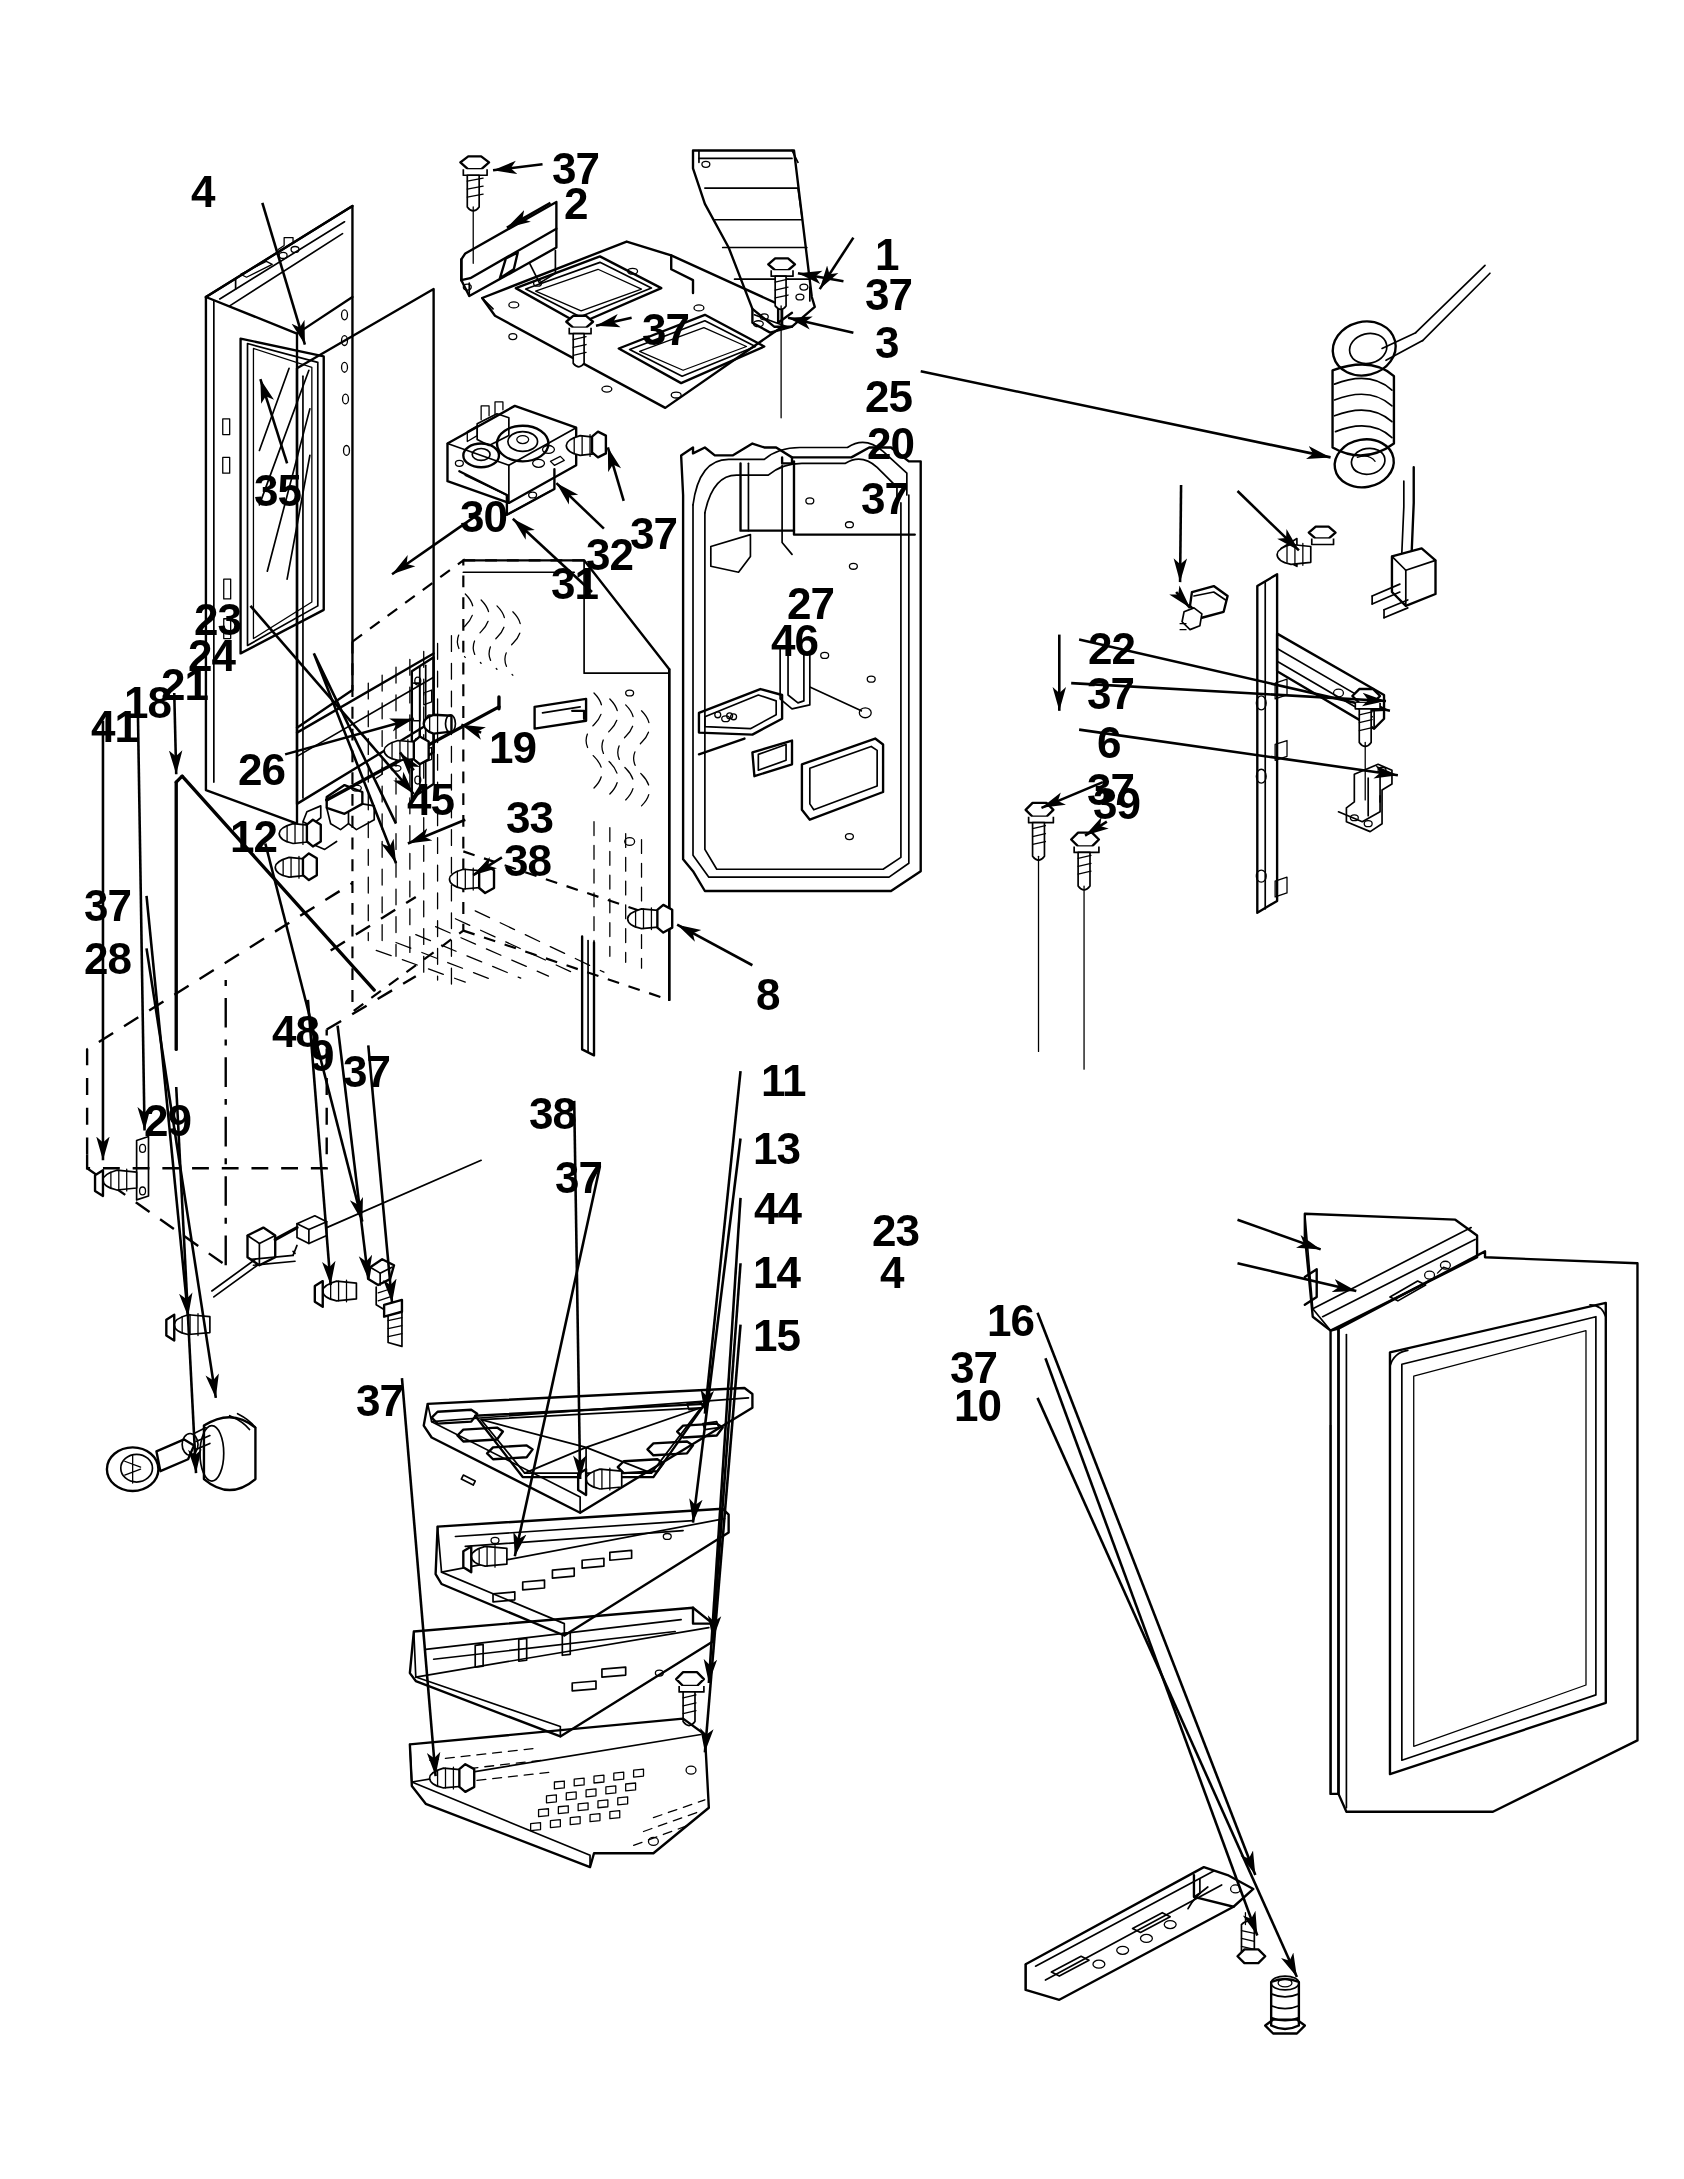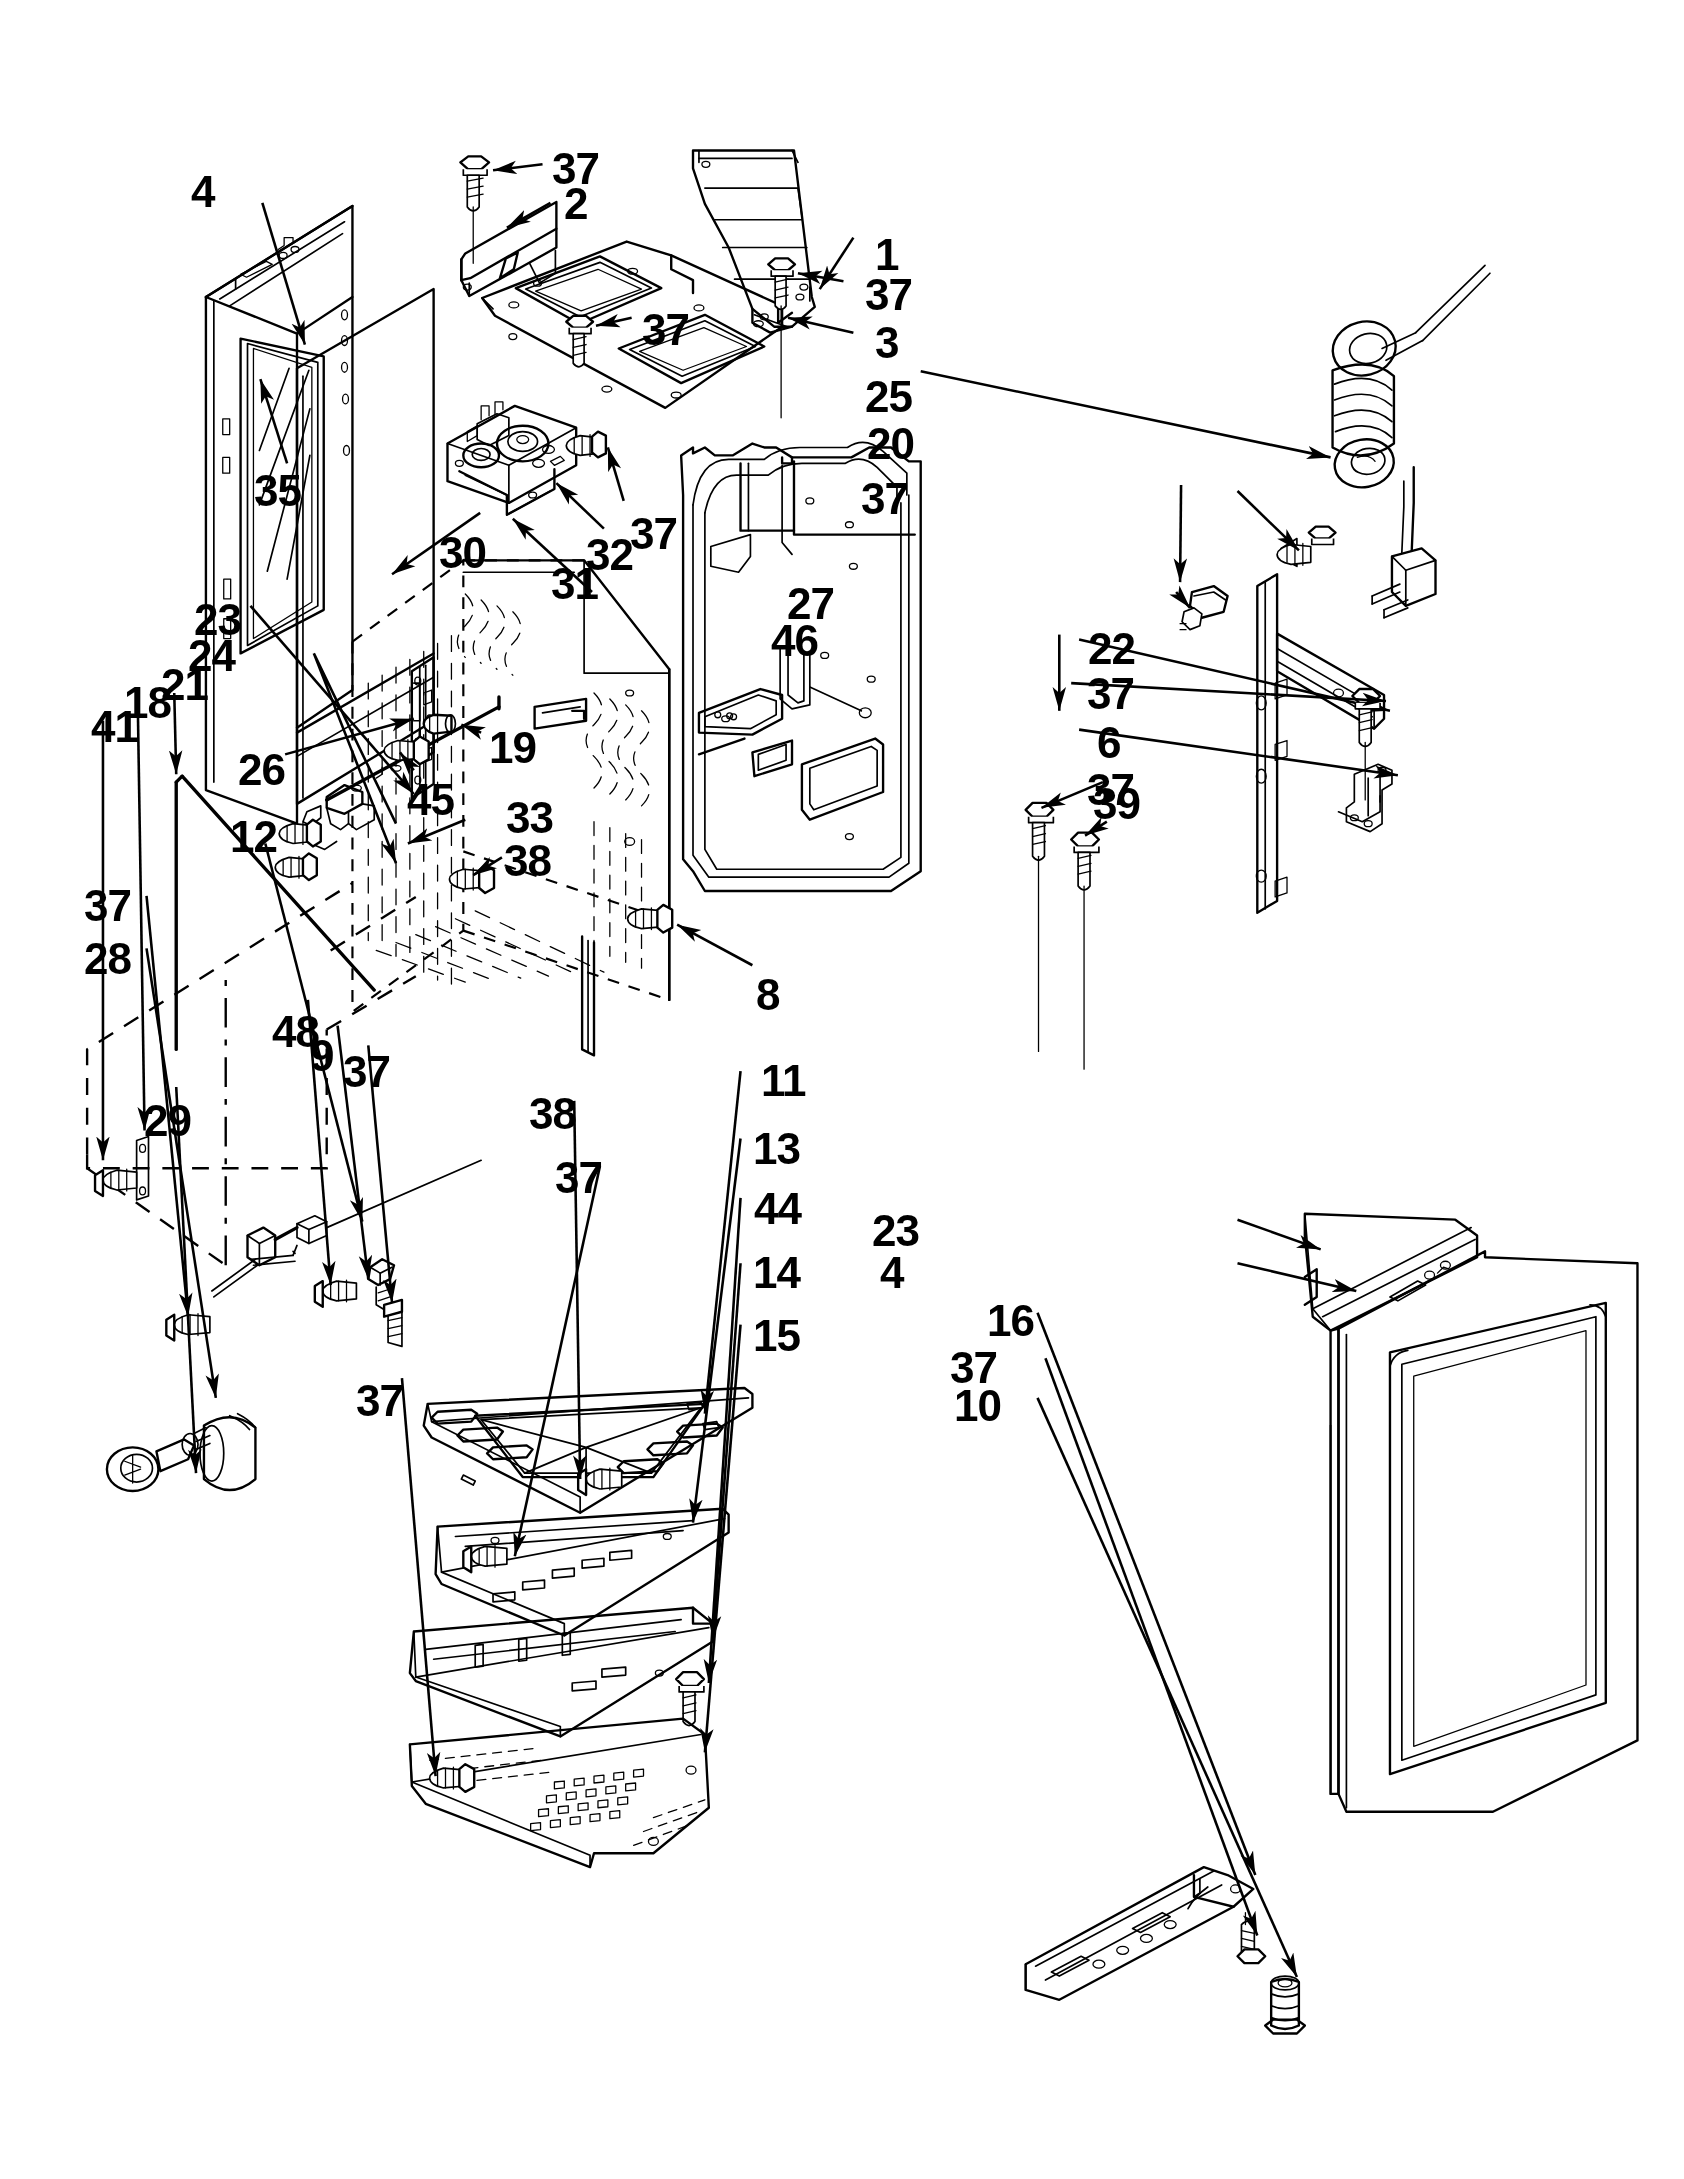--- a/index.html
+++ b/index.html
@@ -753,21 +753,21 @@
       <div class="callout" style="left: 552px; top: 147px;">37</div>
       <div class="callout" style="left: 564px; top: 182px;">2</div>
       <div class="callout" style="left: 875px; top: 233px;">1</div>
       <div class="callout" style="left: 865px; top: 273px;">37</div>
       <div class="callout" style="left: 642px; top: 308px;">37</div>
       <div class="callout" style="left: 875px; top: 321px;">3</div>
       <div class="callout" style="left: 865px; top: 375px;">25</div>
       <div class="callout" style="left: 867px; top: 422px;">20</div>
       <div class="callout" style="left: 861px; top: 477px;">37</div>
       <div class="callout" style="left: 254px; top: 469px;">35</div>
-      <div class="callout" style="left: 439px; top: 495px; margin-top: 36px;">30</div>
+      <div class="callout" style="left: 460px; top: 495px;">30</div>
       <div class="callout" style="left: 586px; top: 533px;">32</div>
       <div class="callout" style="left: 630px; top: 512px;">37</div>
       <div class="callout" style="left: 551px; top: 562px;">31</div>
       <div class="callout" style="left: 787px; top: 570px; margin-top: 12px;">27</div>
       <div class="callout" style="left: 771px; top: 619px;">46</div>
       <div class="callout" style="left: 1088px; top: 627px;">22</div>
       <div class="callout" style="left: 194px; top: 598px;">23</div>
       <div class="callout" style="left: 188px; top: 634px;">24</div>
       <div class="callout" style="left: 161px; top: 663px;">21</div>
       <div class="callout" style="left: 124px; top: 681px;">18</div>

